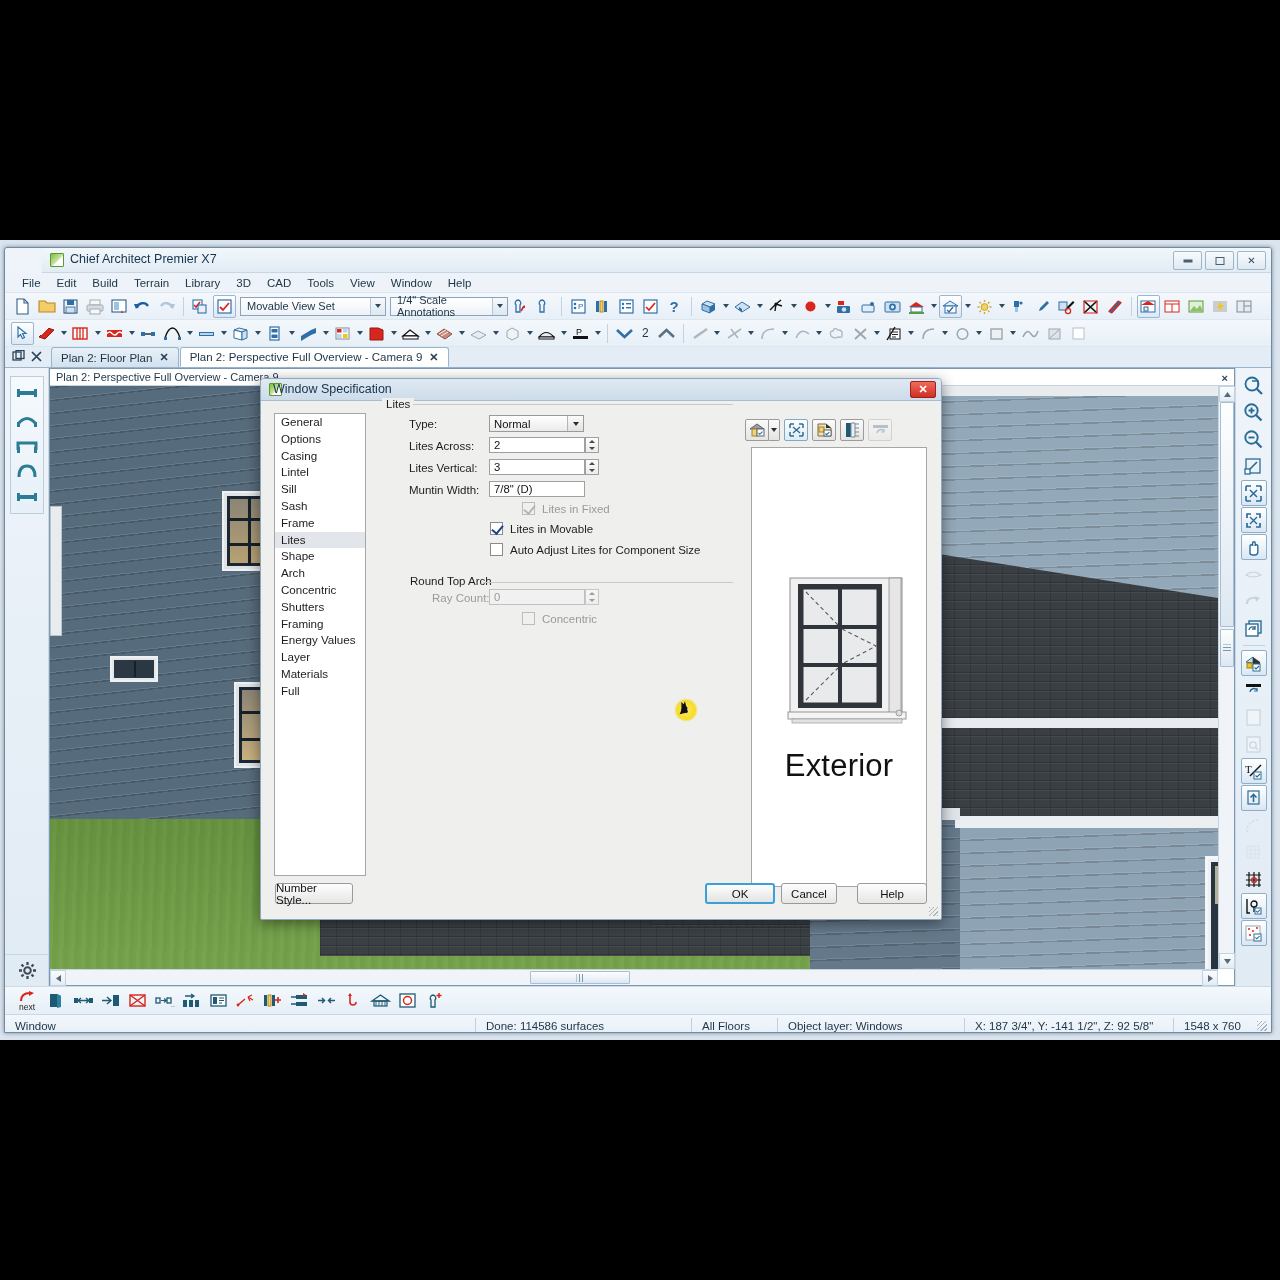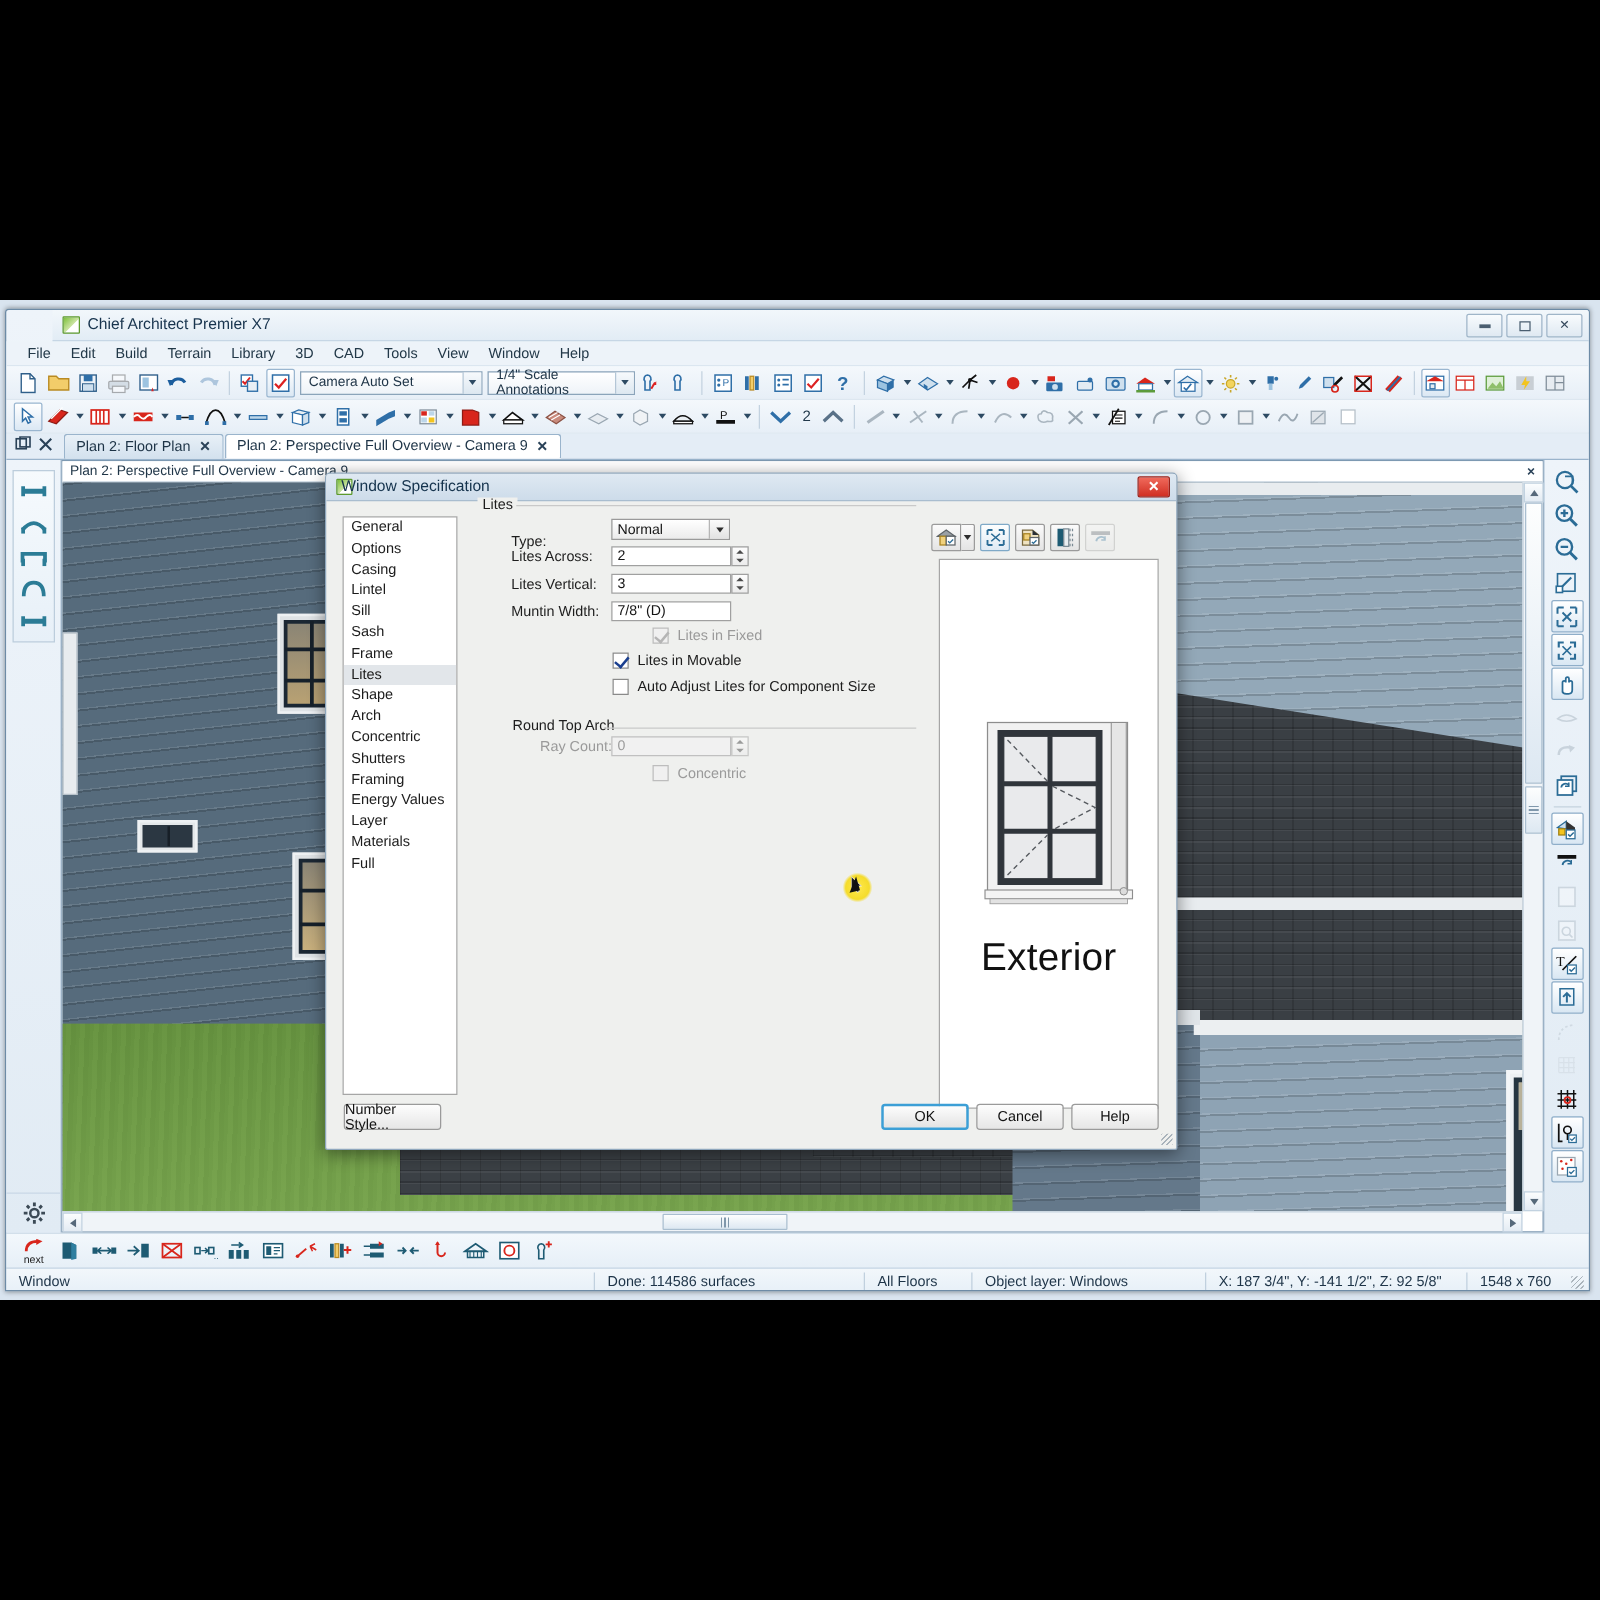--- a/index.html
+++ b/index.html
@@ -393,21 +393,21 @@
             <rect x="7" y="7" width="8" height="8" fill="#e9eff5" stroke="#2f6fa8" stroke-width="1.1"></rect>
           </svg>
       </div>
       <div class="tbtn on">
         <svg width="17" height="17" viewBox="0 0 17 17">
             <rect x="2" y="2" width="13" height="13" fill="#fff" stroke="#2f6fa8" stroke-width="1.2"></rect>
             <path d="M4 9l3 3 6-7" stroke="#d22" stroke-width="1.8" fill="none"></path>
           </svg>
       </div>
       <div class="combo" style="width:146px; margin-left:3px;">
-        <span>Camera Auto Set</span>
+        <span>Movable View Set</span>
         <span class="cbtn"></span>
       </div>
       <div class="combo" style="width:118px; margin-left:3px;">
         <span>1/4" Scale Annotations</span>
         <span class="cbtn"></span>
       </div>
       <div class="tbtn">
         <svg width="18" height="17" viewBox="0 0 18 17">
             <path d="M6 2a3 3 0 0 0-2 5l0 7h4l0-7a3 3 0 0 0-2-5z" fill="none" stroke="#2f6fa8" stroke-width="1.3"></path>
             <path d="M9 13l3-5" stroke="#d22" stroke-width="1.6"></path>
@@ -1164,21 +1164,21 @@
             <div>Framing</div>
             <div>Energy Values</div>
             <div>Layer</div>
             <div>Materials</div>
             <div>Full</div>
           </div>
 
           <div class="grp-label" style="left:121px; top:-3px;">Lites</div>
           <div class="grp-line" style="left:152px; top:3px; width:320px;"></div>
 
-          <div class="flabel" style="left:148px; top:27px;text-align:right;">Type:</div>
+          <div class="flabel" style="left:148px; top:17px;text-align:right;">Type:</div>
           <div class="fcombo" style="left:228px; top:14px; width:95px;">
             <span>Normal</span>
             <span class="arw"></span>
           </div>
 
           <div class="flabel" style="left:148px; top:39px;">Lites Across:</div>
           <div class="finput" style="left:228px; top:36px; width:96px;">2</div>
           <div class="spin" style="left:324px; top:36px;">
               <span class="up"></span>
               <span class="dn"></span>
@@ -1287,21 +1287,21 @@
 
               <rect x="36" y="256" width="118" height="7" fill="#f4f4f4" stroke="#8d8d8d" stroke-width=".9"></rect>
               <rect x="40" y="263" width="110" height="4" fill="#e2e2e2" stroke="#9a9a9a" stroke-width=".7"></rect>
               <circle cx="147" cy="257" r="3" fill="#dcdcdc" stroke="#8d8d8d" stroke-width=".8"></circle>
             </svg>
             <div class="exterior-label">Exterior</div>
           </div>
 
           <div class="dbtn" style="left:14px; bottom:15px; width:78px;">Number Style...</div>
           <div class="dbtn primary" style="left:444px; bottom:15px; width:70px;">OK</div>
-          <div class="dbtn" style="left:520px; bottom:15px; width:70px;">Cancel</div>
+          <div class="dbtn" style="left:520px; bottom:15px; width:56px;">Cancel</div>
           <div class="dbtn" style="left:596px; bottom:15px; width:70px;">Help</div>
 
           <div style="position:absolute;right:3px;bottom:3px;width:9px;height:9px;
                background:repeating-linear-gradient(135deg,#a9b3bb 0 1px,transparent 1px 3px);"></div>
         </div>
       </div>
 
       <div class="cursor" style="left:669px; top:330px;">
         <svg class="arrowglyph" width="10" height="15" viewBox="0 0 10 15">
           <path d="M0 0 L0 12 L3 9 L5.2 14 L7.2 13.2 L5 8.4 L9 8.4 Z" fill="#1a1a1a" stroke="#fff" stroke-width=".7"></path>

